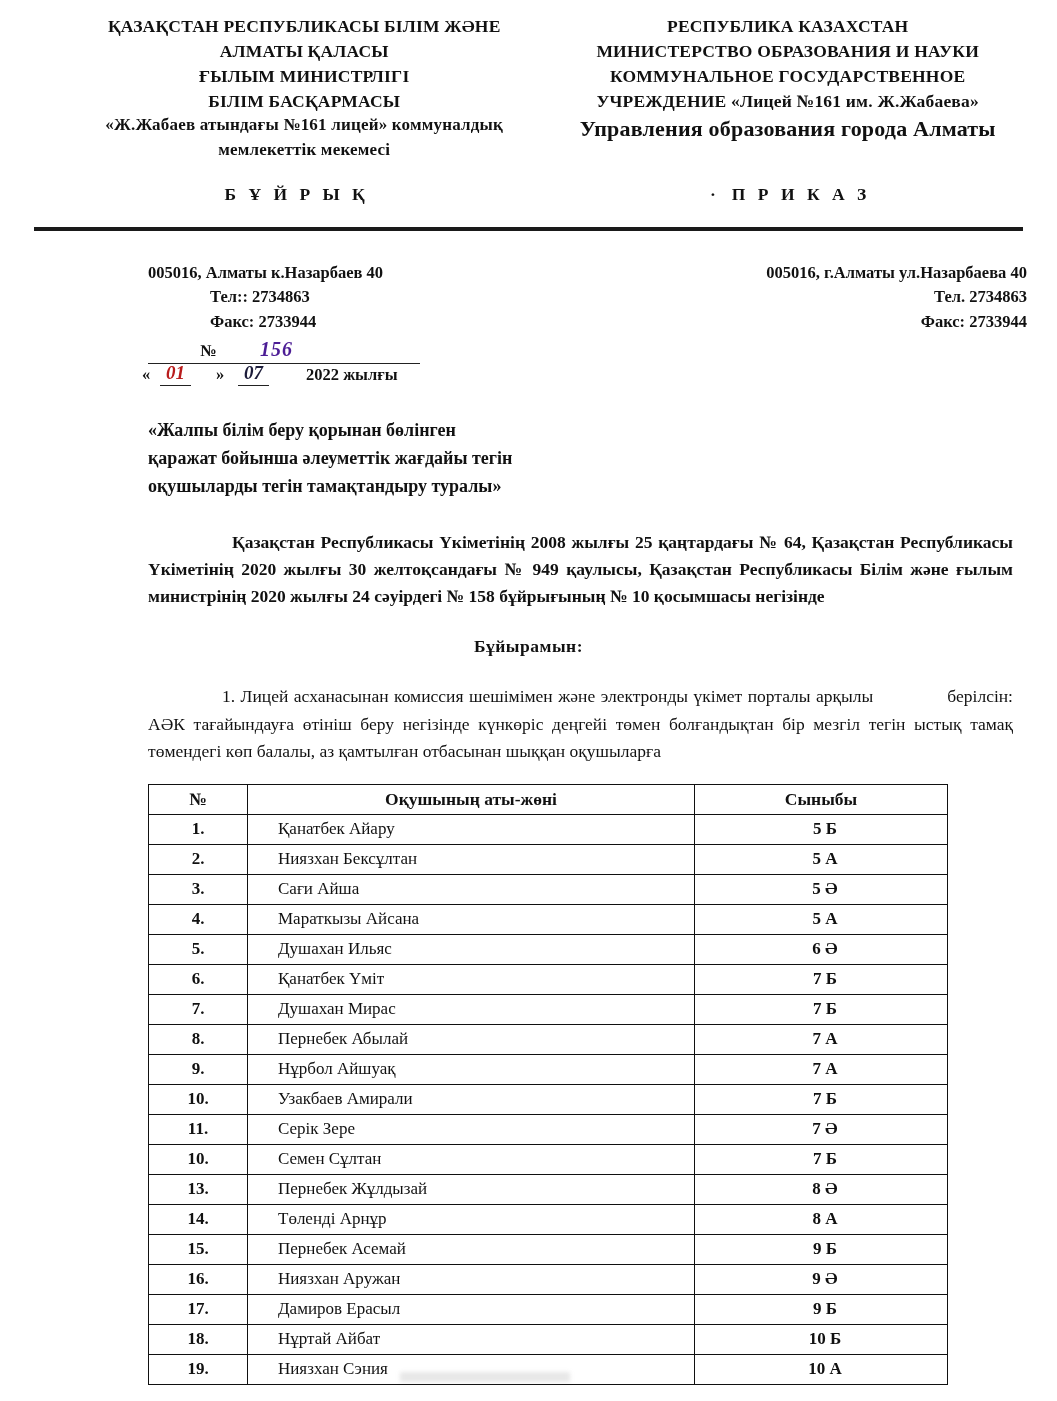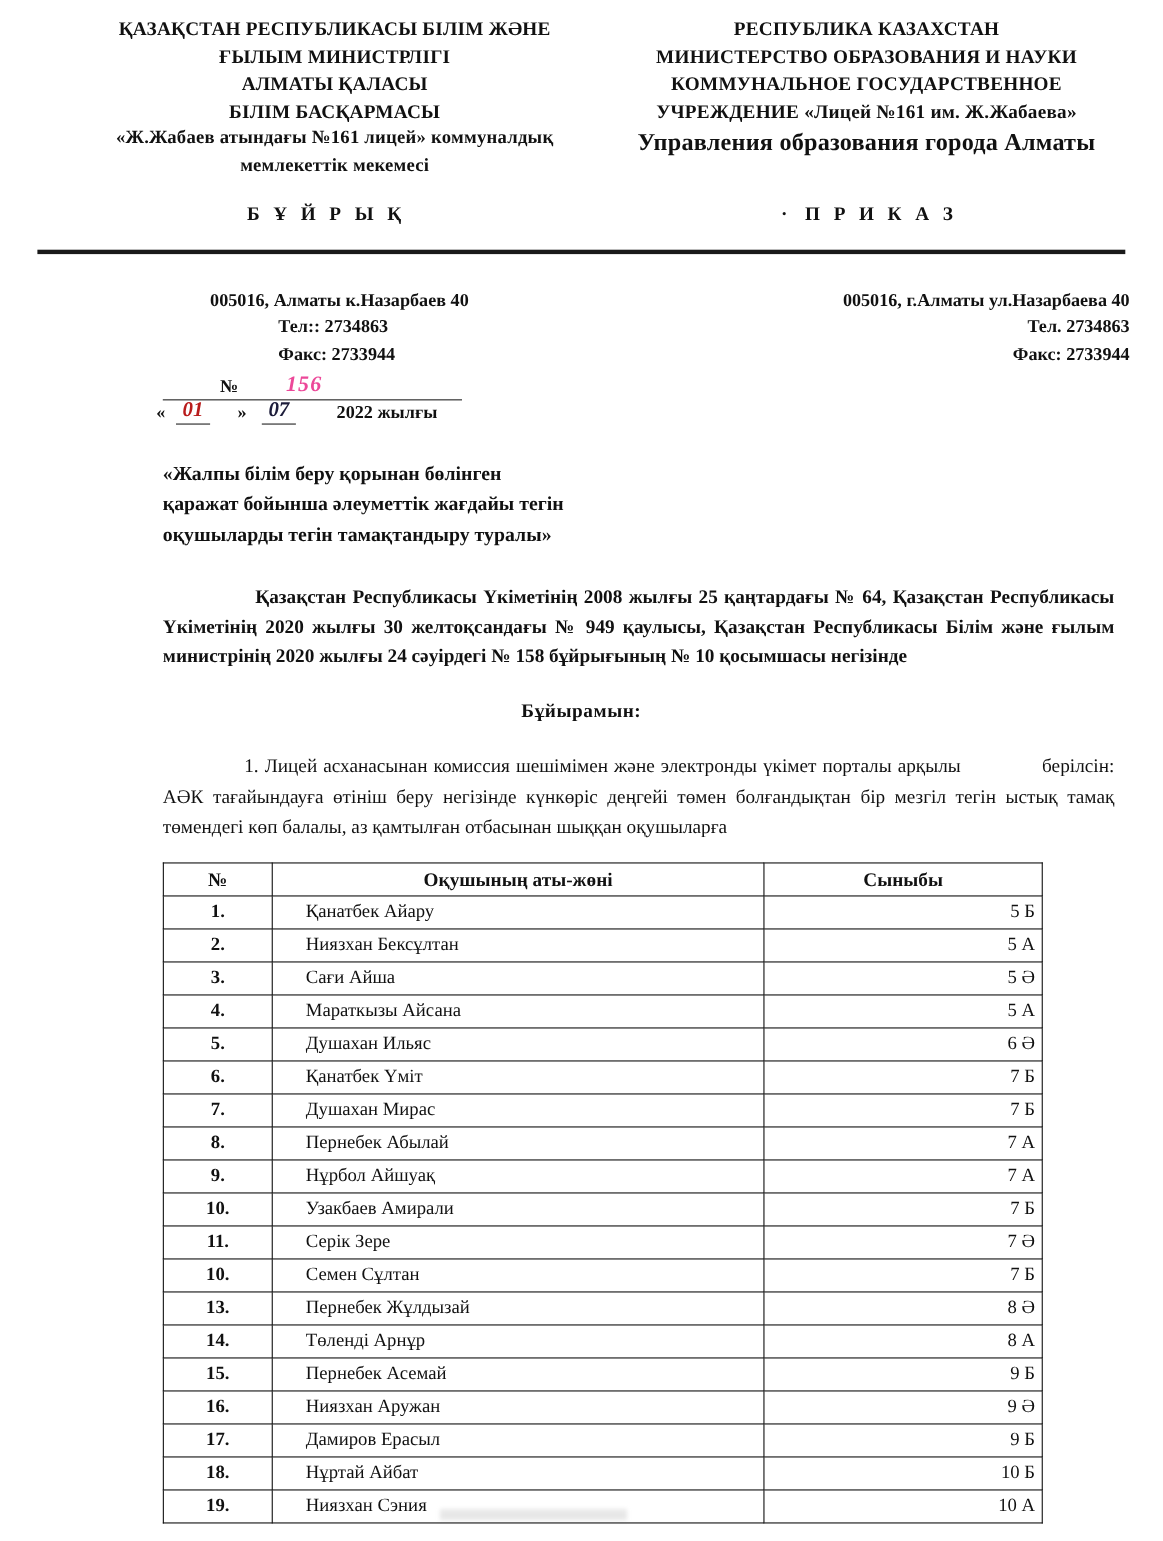--- a/index.html
+++ b/index.html
@@ -85,21 +85,20 @@
   }
 
   
   .addr {
     display: flex;
     flex-direction: row;
     padding: 30px 30px 0 30px;
     font-weight: bold;
     font-size: 16.5px;
     line-height: 1.5;
-    margin-left: 43px;
   }
   .addr-left {
     width: 52%;
     padding-left: 118px;
     box-sizing: border-box;
   }
   .addr-right {
     width: 48%;
     text-align: right;
     padding-left: 20px;
@@ -121,21 +120,21 @@
     left: 52px;
     top: 0;
   }
   .numline .numval {
     position: absolute;
     left: 112px;
     top: -3px;
     font-family: "Liberation Serif", serif;
     font-style: italic;
     font-size: 20px;
-    color: #ec4899;
+    color: #4c1d95;
     letter-spacing: 1px;
   }
   .numline .underline {
     position: absolute;
     left: 0;
     top: 22px;
     width: 272px;
     border-bottom: 1.6px solid #222;
   }
 
@@ -221,22 +220,23 @@
     width: 86px;
     text-align: center;
     font-weight: bold;
   }
   table.students td.name {
     width: 410px;
     text-align: left;
     padding-left: 30px;
   }
   table.students td.cls {
-    text-align: right;
+    text-align: center;
     padding-left: 14px;
+    font-weight: bold;
   }
   table.students th.c-num { width: 86px; }
   table.students th.c-name { width: 410px; }
 
   .scan-smudge {
     position: absolute;
     left: 400px;
     top: 1372px;
     width: 170px;
     height: 10px;
@@ -245,22 +245,22 @@
   }
 </style>
 </head>
 <body>
 
 <div class="page">
 
   <div class="header">
     <div class="header-col header-left">
       <div>ҚАЗАҚСТАН РЕСПУБЛИКАСЫ  БІЛІМ ЖӘНЕ</div>
+      <div>АЛМАТЫ ҚАЛАСЫ</div>
       <div>ҒЫЛЫМ  МИНИСТРЛІГІ</div>
-      <div>АЛМАТЫ ҚАЛАСЫ</div>
       <div>БІЛІМ БАСҚАРМАСЫ</div>
       <div class="small-line">«Ж.Жабаев атындағы №161 лицей» коммуналдық</div>
       <div class="small-line">мемлекеттік мекемесі</div>
     </div>
     <div class="header-col header-right">
       <div class="r1">РЕСПУБЛИКА КАЗАХСТАН</div>
       <div class="r2">МИНИСТЕРСТВО ОБРАЗОВАНИЯ И НАУКИ</div>
       <div class="r3">КОММУНАЛЬНОЕ ГОСУДАРСТВЕННОЕ</div>
       <div class="r4">УЧРЕЖДЕНИЕ    «Лицей №161 им. Ж.Жабаева»</div>
       <div class="r5">Управления образования города Алматы</div>

